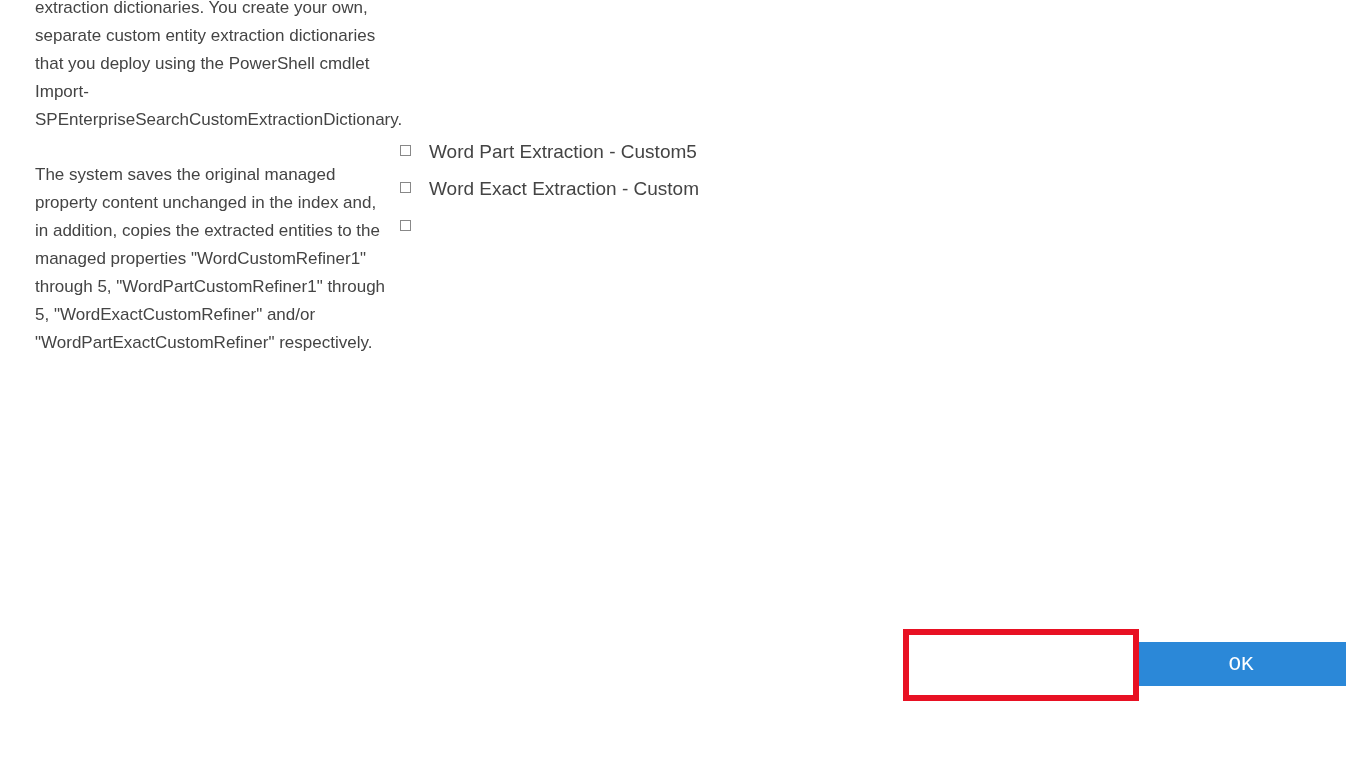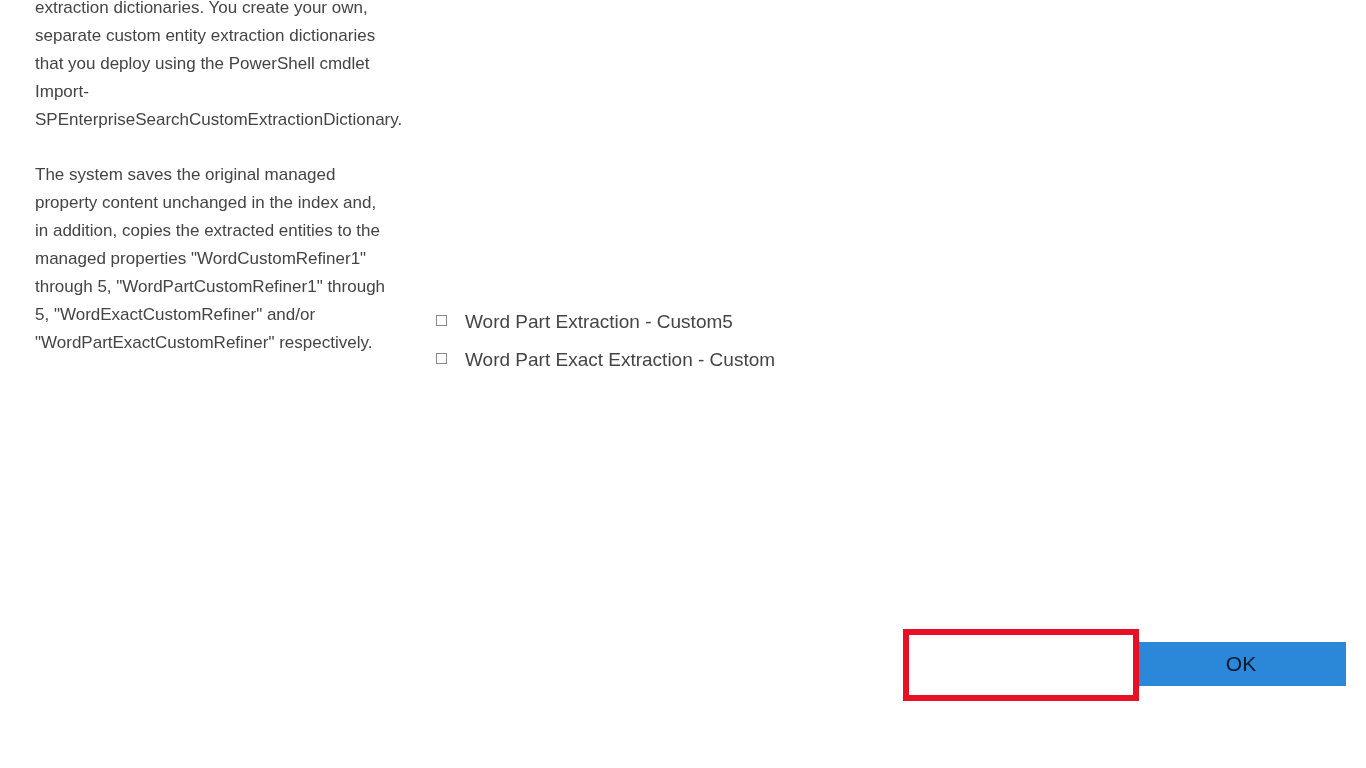--- a/index.html
+++ b/index.html
@@ -17,22 +17,21 @@
       position: relative;
       overflow: hidden;
     }
     .content-area {
       position: absolute;
       left: 35px;
       top: 0;
       right: 20px;
       display: flex;
       flex-direction: row;
-      align-items: flex-end;
-      gap: 36px;
+      align-items: center;
     }
     .left-column {
       width: 365px;
       flex-shrink: 0;
       padding-right: 10px;
     }
     .left-column p {
       margin-bottom: 28px;
       line-height: 1.64;
       color: #444;
@@ -74,26 +73,26 @@
       display: flex;
       gap: 10px;
     }
     .btn {
       display: inline-flex;
       align-items: center;
       justify-content: center;
       height: 44px;
       min-width: 200px;
       background: #2b88d8;
-      color: #0f172a;
+      color: #ffffff;
       font-size: 21px;
       font-weight: 400;
       border: none;
       cursor: pointer;
-      font-family: Liberation Sans, sans-serif;
+      font-family: Liberation Mono, monospace;
       text-align: right;
     }
     .btn-ok {
       width: 210px;
     }
     .btn-cancel {
       width: 200px;
     }
     .highlight-box {
       position: absolute;
@@ -109,21 +108,24 @@
     <p>extraction dictionaries. You create your own, separate custom entity extraction dictionaries that you deploy using the PowerShell cmdlet Import-SPEnterpriseSearchCustomExtractionDictionary.</p>
     <p>The system saves the original managed property content unchanged in the index and, in addition, copies the extracted entities to the managed properties  "WordCustomRefiner1" through 5, "WordPartCustomRefiner1" through 5, "WordExactCustomRefiner" and/or "WordPartExactCustomRefiner" respectively.</p>
   </div>
   <div class="right-column">
     <div class="checkbox-row">
       <span class="checkbox-box"></span>
       <span class="checkbox-label">Word Part Extraction - Custom5</span>
     </div>
     <div class="checkbox-row">
       <span class="checkbox-box"></span>
-      <span class="checkbox-label">Word Part Exact Extraction - Custom</span>
+      <span class="checkbox-label">Word Exact Extraction - Custom</span>
+    </div>
+    <div class="checkbox-row">
+      <span class="checkbox-box"></span>
     </div>
   </div>
 </div>
 
 <div class="button-row">
   <button class="btn btn-ok">OK</button>
 </div>
 
 <div class="highlight-box" style="left:903px; top:629px; width:236px; height:72px;"></div>
 

